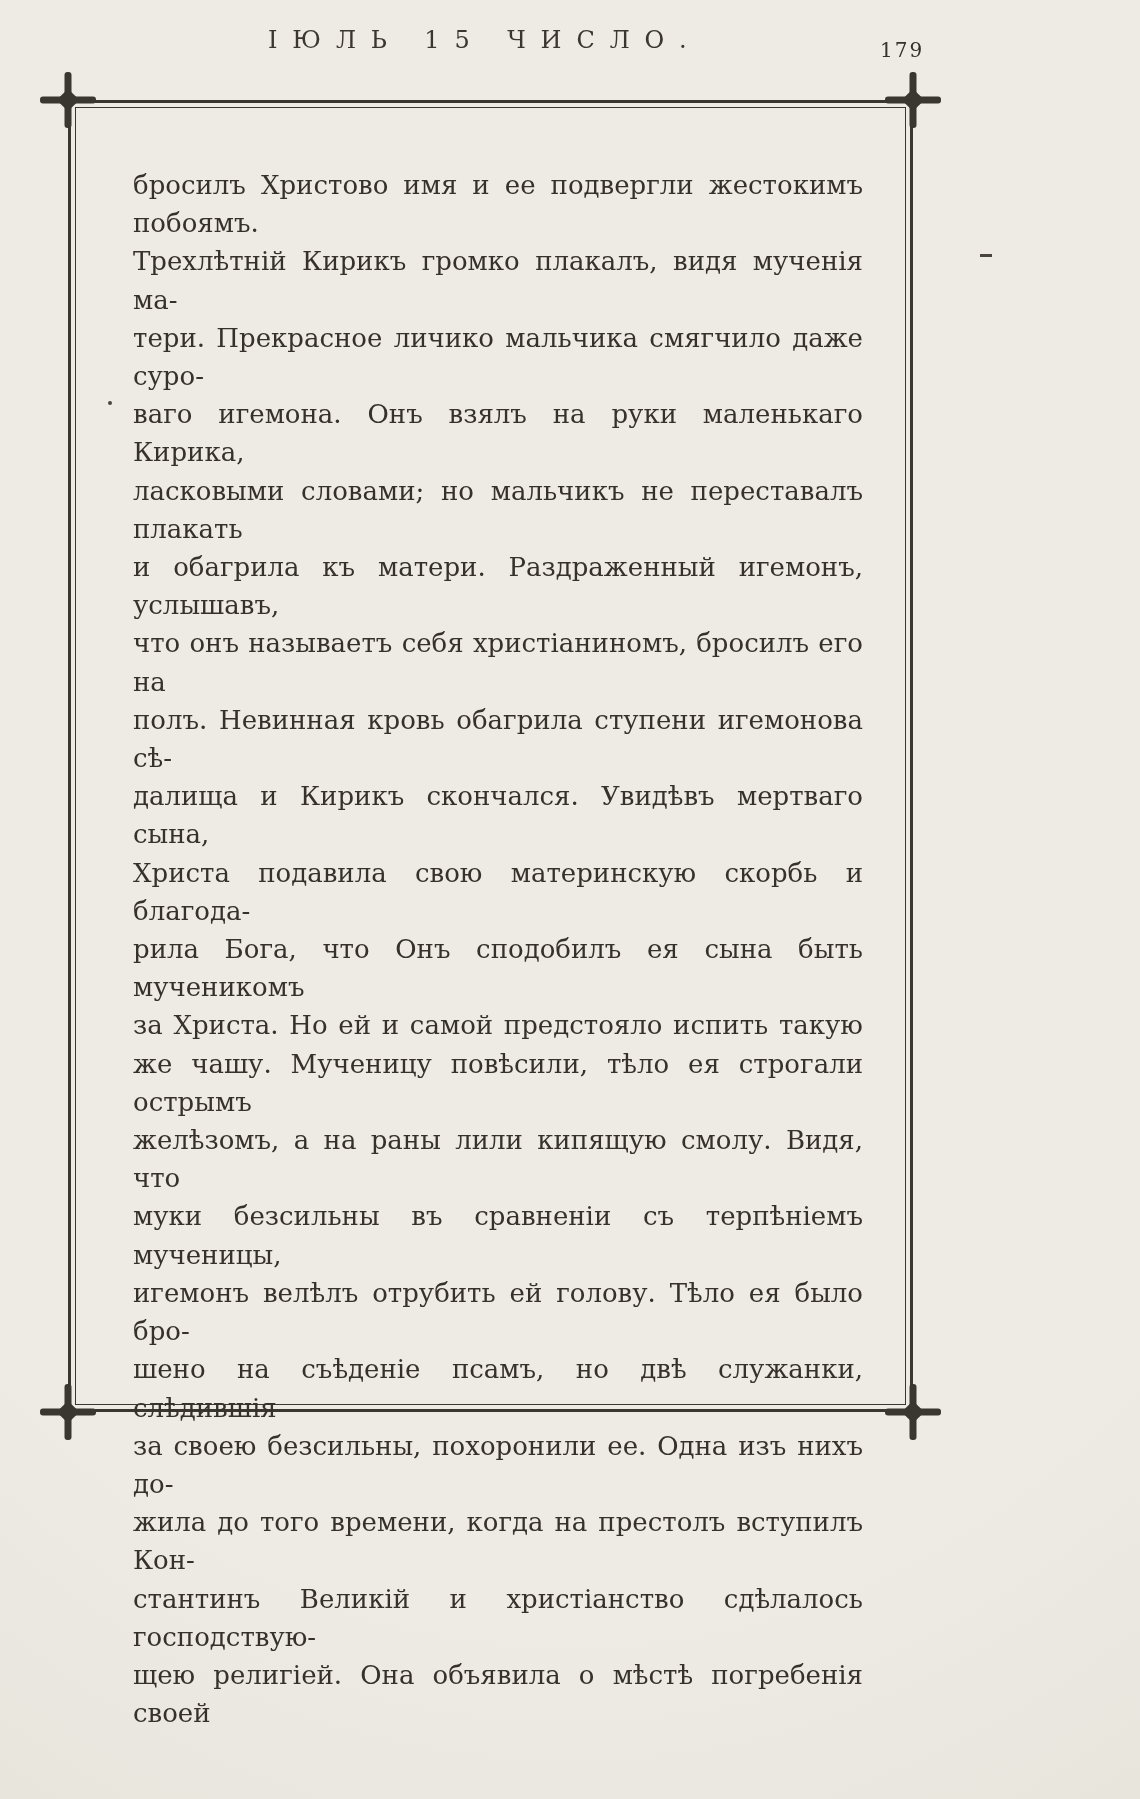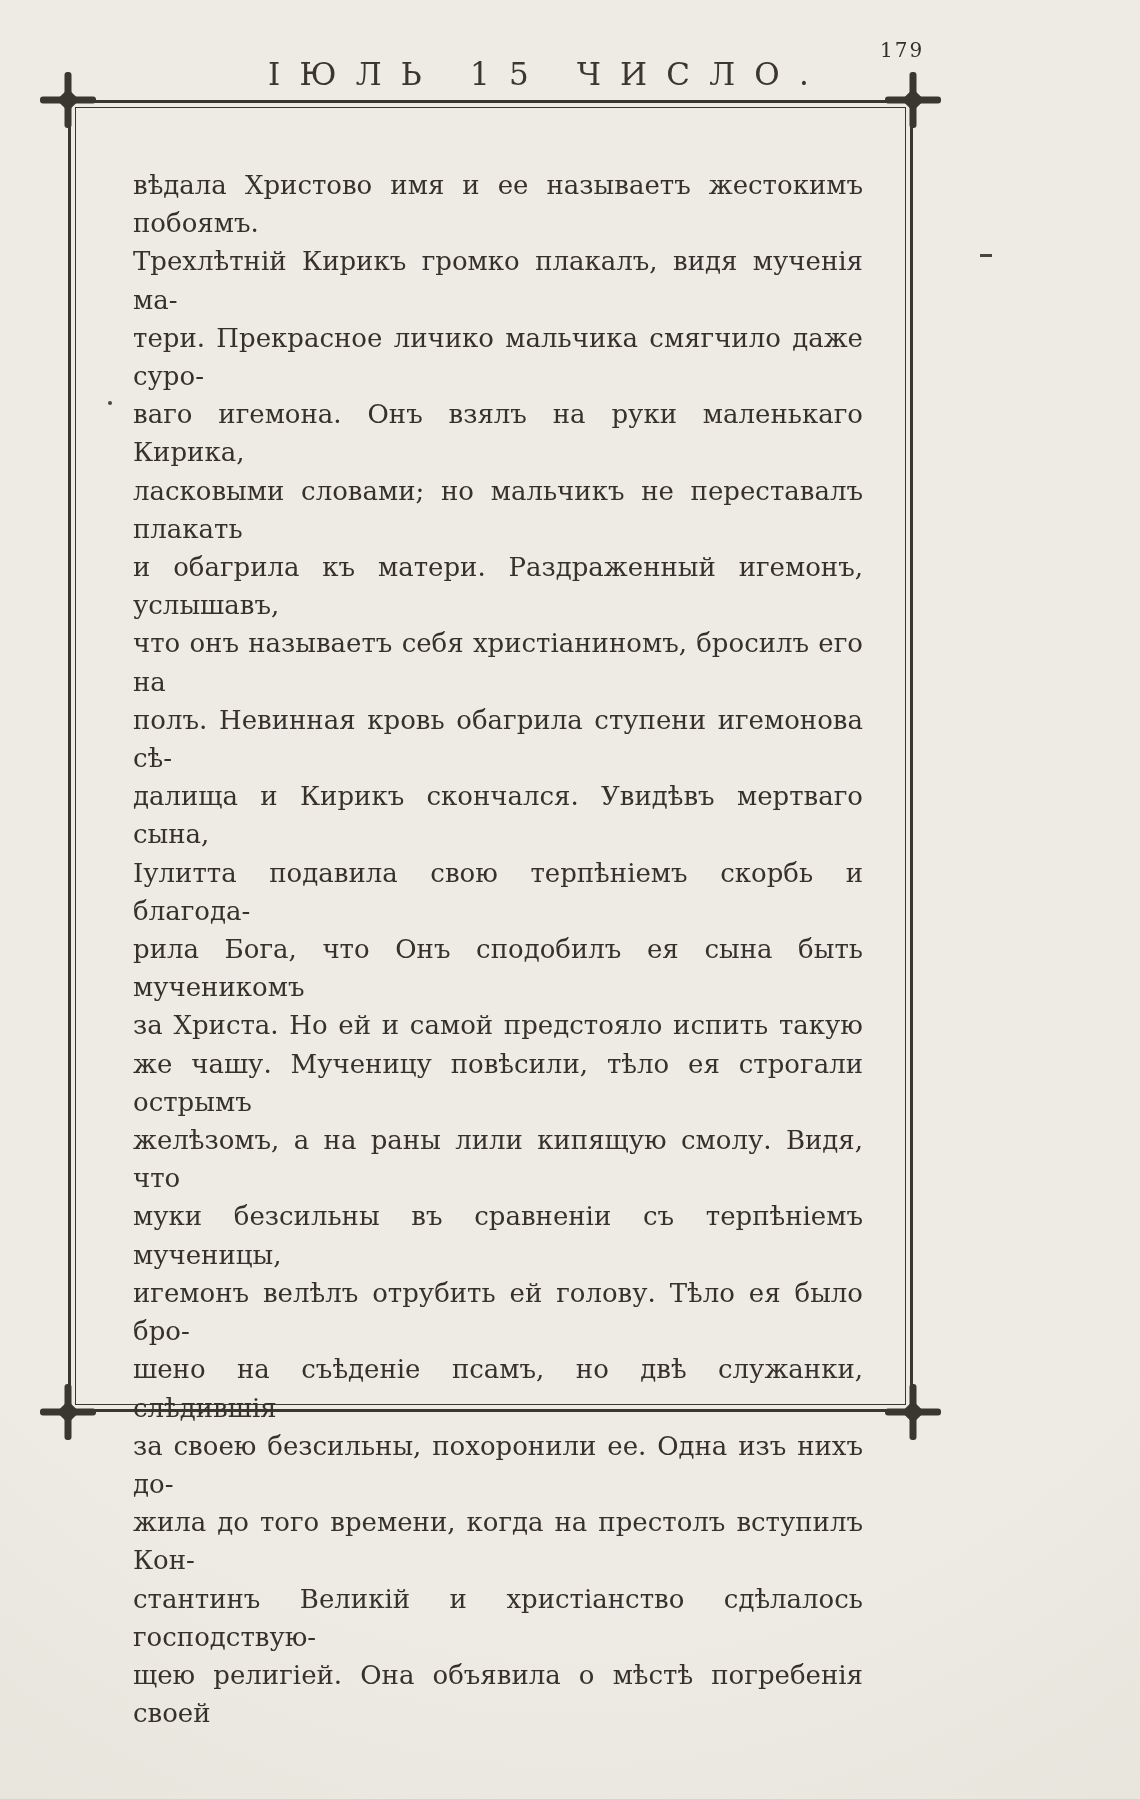--- a/index.html
+++ b/index.html
@@ -10,22 +10,22 @@
     font-family:"DejaVu Serif", serif;
     color:#36322b;
     overflow:hidden;
   }
   .page {
     position:absolute; inset:0;
     background: radial-gradient(ellipse 130% 95% at 50% 38%, #edebe4 55%, #e2ded4 100%);
   }
   
   .header-title {
-    position:absolute; left:268px; top:56px;
-    font-size:31px; letter-spacing:0.62em; color:#3b372f;
+    position:absolute; left:268px; top:26px;
+    font-size:24px; letter-spacing:0.62em; color:#3b372f;
     white-space:nowrap;
   }
   .page-number {
     position:absolute; left:880px; top:38px;
     font-size:20px; letter-spacing:2px; color:#34302a;
   }
   
   .frame {
     position:absolute; left:68px; top:100px; width:845px; height:1312px;
     border:3px solid #3a3731;
@@ -89,30 +89,30 @@
     </div>
   <div class="cross br">
       <span class="hub"></span>
     </div>
 
   <div class="speck dash"></div>
   <div class="speck dot"></div>
 
   <div class="text-block">
     <div class="paragraph">
-        <div class="line">вѣдала Христово имя и ее называетъ жестокимъ побоямъ.</div>
+        <div class="line">бросилъ Христово имя и ее подвергли жестокимъ побоямъ.</div>
         <div class="line">Трехлѣтній Кирикъ громко плакалъ, видя мученія ма-</div>
         <div class="line">тери. Прекрасное личико мальчика смягчило даже суро-</div>
         <div class="line">ваго игемона. Онъ взялъ на руки маленькаго Кирика,</div>
         <div class="line">ласковыми словами; но мальчикъ не переставалъ плакать</div>
         <div class="line">и обагрила къ матери. Раздраженный игемонъ, услышавъ,</div>
         <div class="line">что онъ называетъ себя христіаниномъ, бросилъ его на</div>
         <div class="line">полъ. Невинная кровь обагрила ступени игемонова сѣ-</div>
         <div class="line">далища и Кирикъ скончался. Увидѣвъ мертваго сына,</div>
-        <div class="line">Іулитта подавила свою терпѣніемъ скорбь и благода-</div>
+        <div class="line">Христа подавила свою материнскую скорбь и благода-</div>
         <div class="line">рила Бога, что Онъ сподобилъ ея сына быть мученикомъ</div>
         <div class="line">за Христа. Но ей и самой предстояло испить такую</div>
         <div class="line">же чашу. Мученицу повѣсили, тѣло ея строгали острымъ</div>
         <div class="line">желѣзомъ, а на раны лили кипящую смолу. Видя, что</div>
         <div class="line">муки безсильны въ сравненіи съ терпѣніемъ мученицы,</div>
         <div class="line">игемонъ велѣлъ отрубить ей голову. Тѣло ея было бро-</div>
         <div class="line">шено на съѣденіе псамъ, но двѣ служанки, слѣдившія</div>
         <div class="line">за своею безсильны, похоронили ее. Одна изъ нихъ до-</div>
         <div class="line">жила до того времени, когда на престолъ вступилъ Кон-</div>
         <div class="line">стантинъ Великій и христіанство сдѣлалось господствую-</div>

